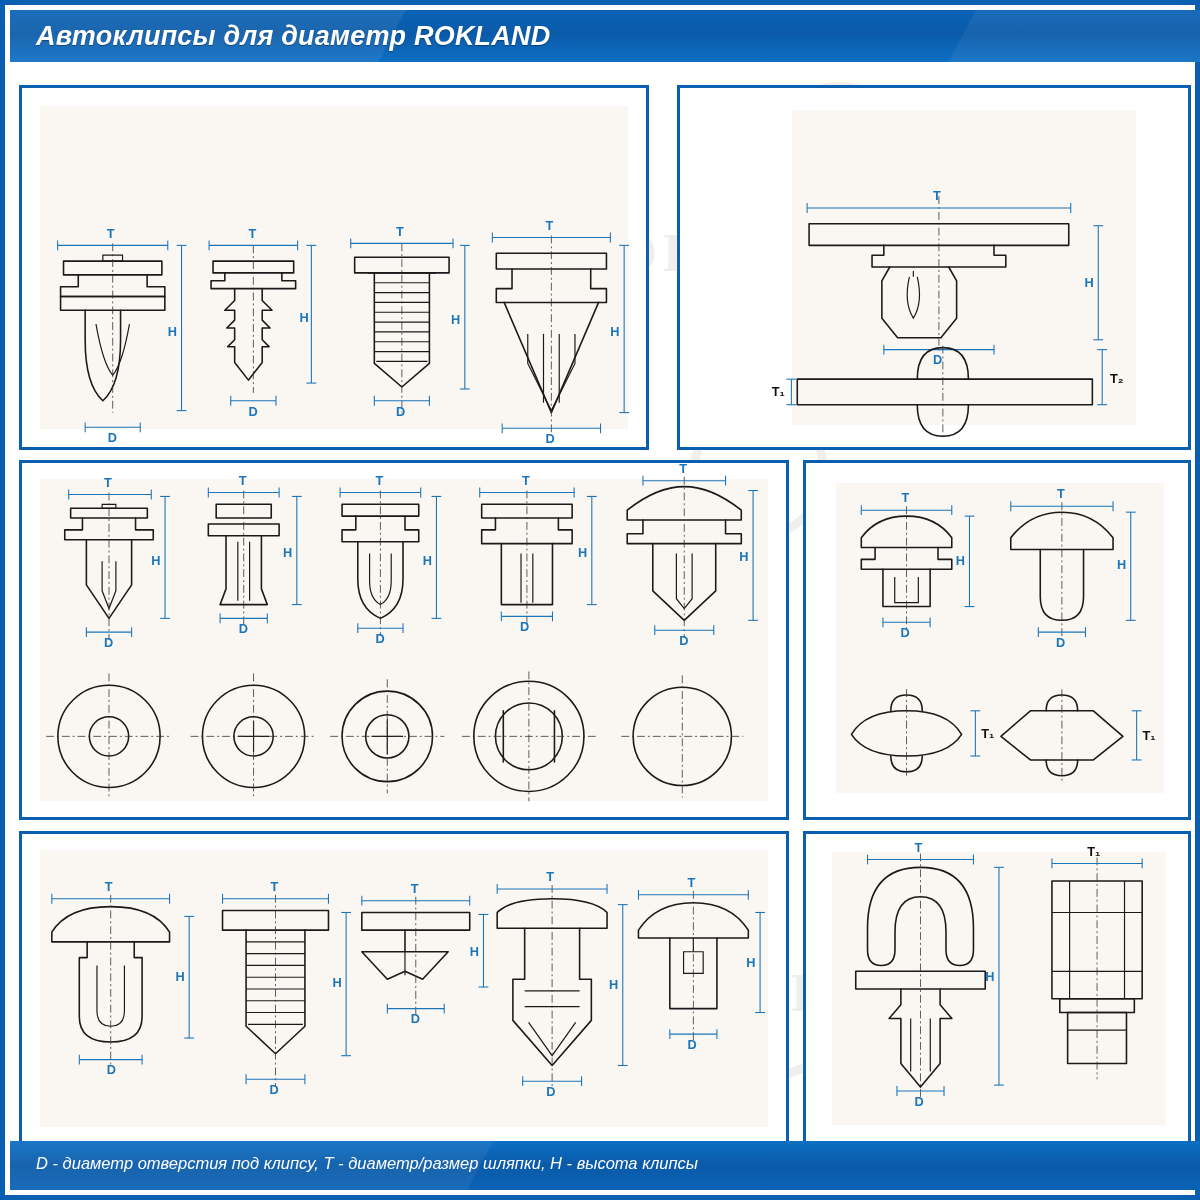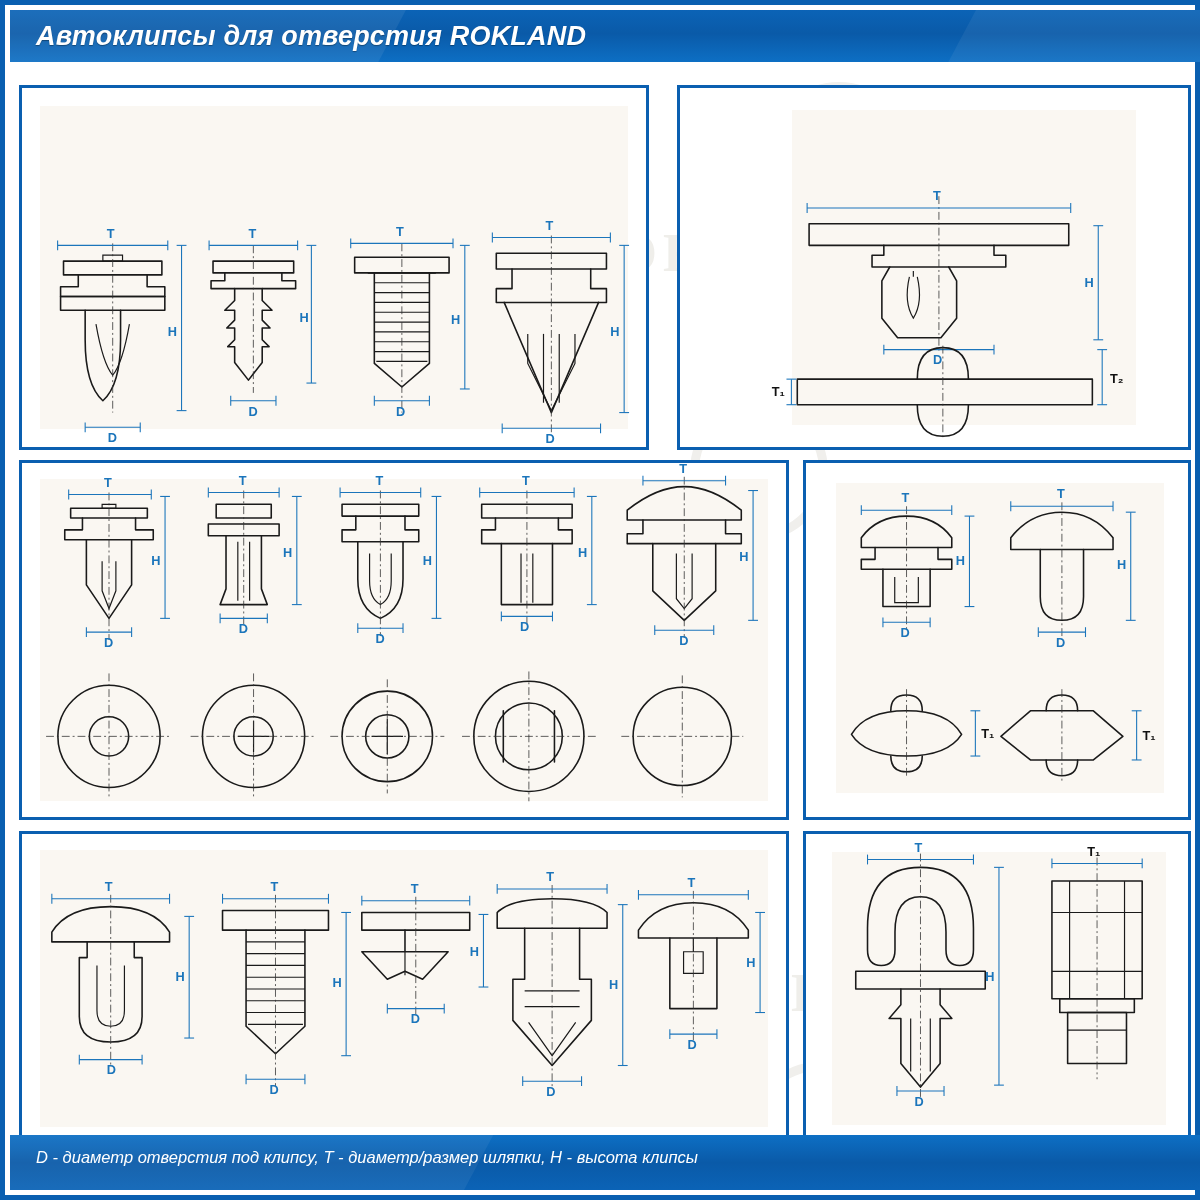--- a/index.html
+++ b/index.html
@@ -31,21 +31,21 @@
     background:rgba(255,255,255,0.06);transform:skewX(-28deg);
   }
   .header .title{
     position:absolute;left:26px;top:11px;
     color:#ffffff;font-size:27px;font-weight:bold;font-style:italic;
     letter-spacing:.2px;white-space:nowrap;
     text-shadow:0 1px 1px rgba(0,0,0,.35);
   }
   
   .footer{
-    position:absolute;left:5px;bottom:5px;width:1190px;height:55px;
+    position:absolute;left:5px;bottom:5px;width:1190px;height:49px;
     background:linear-gradient(180deg,#0d6fc4 0%,#0a5aa8 50%,#0b63b6 100%);
     overflow:hidden;
   }
   .footer:before{
     content:"";position:absolute;left:-30px;top:-40px;width:500px;height:130px;
     background:rgba(255,255,255,0.06);transform:skewX(-28deg);
   }
   .footer .caption{
     position:absolute;left:26px;top:13px;
     color:#ffffff;font-size:16.5px;font-style:italic;white-space:nowrap;
@@ -89,21 +89,21 @@
     <div class="wm-row" style="left:120px;top:10px;">ROKLAND</div>
     <div class="wm-row" style="left:560px;top:160px;">ROKLAND</div>
     <div class="wm-row" style="left:200px;top:690px;">ROKLAND</div>
     <div class="wm-row" style="left:640px;top:900px;">ROKLAND</div>
     <div class="wm-logo" style="left:760px;top:20px;"></div>
     <div class="wm-logo" style="left:680px;top:340px;"></div>
     <div class="wm-logo" style="left:740px;top:1000px;"></div>
   </div>
 
   <div class="header">
-    <div class="title">Автоклипсы  для отверстия ROKLAND</div>
+    <div class="title">Автоклипсы  для диаметр ROKLAND</div>
   </div>
 
   <div class="panel" style="left:14px;top:80px;width:630px;height:365px;">
     <div class="inner" style="left:18px;top:18px;right:18px;bottom:18px;"></div>
     <svg class="draw" viewBox="0 0 630 365">
 
       <g>
         <path class="ln" d="M40 176 h100 v14 h-100 z"></path>
         <path class="ln" d="M55 190 v12 h-18 v10 h106 v-10 h-18 v-12"></path>
         <path class="ln" d="M37 212 h106 v14 h-106 z"></path>

